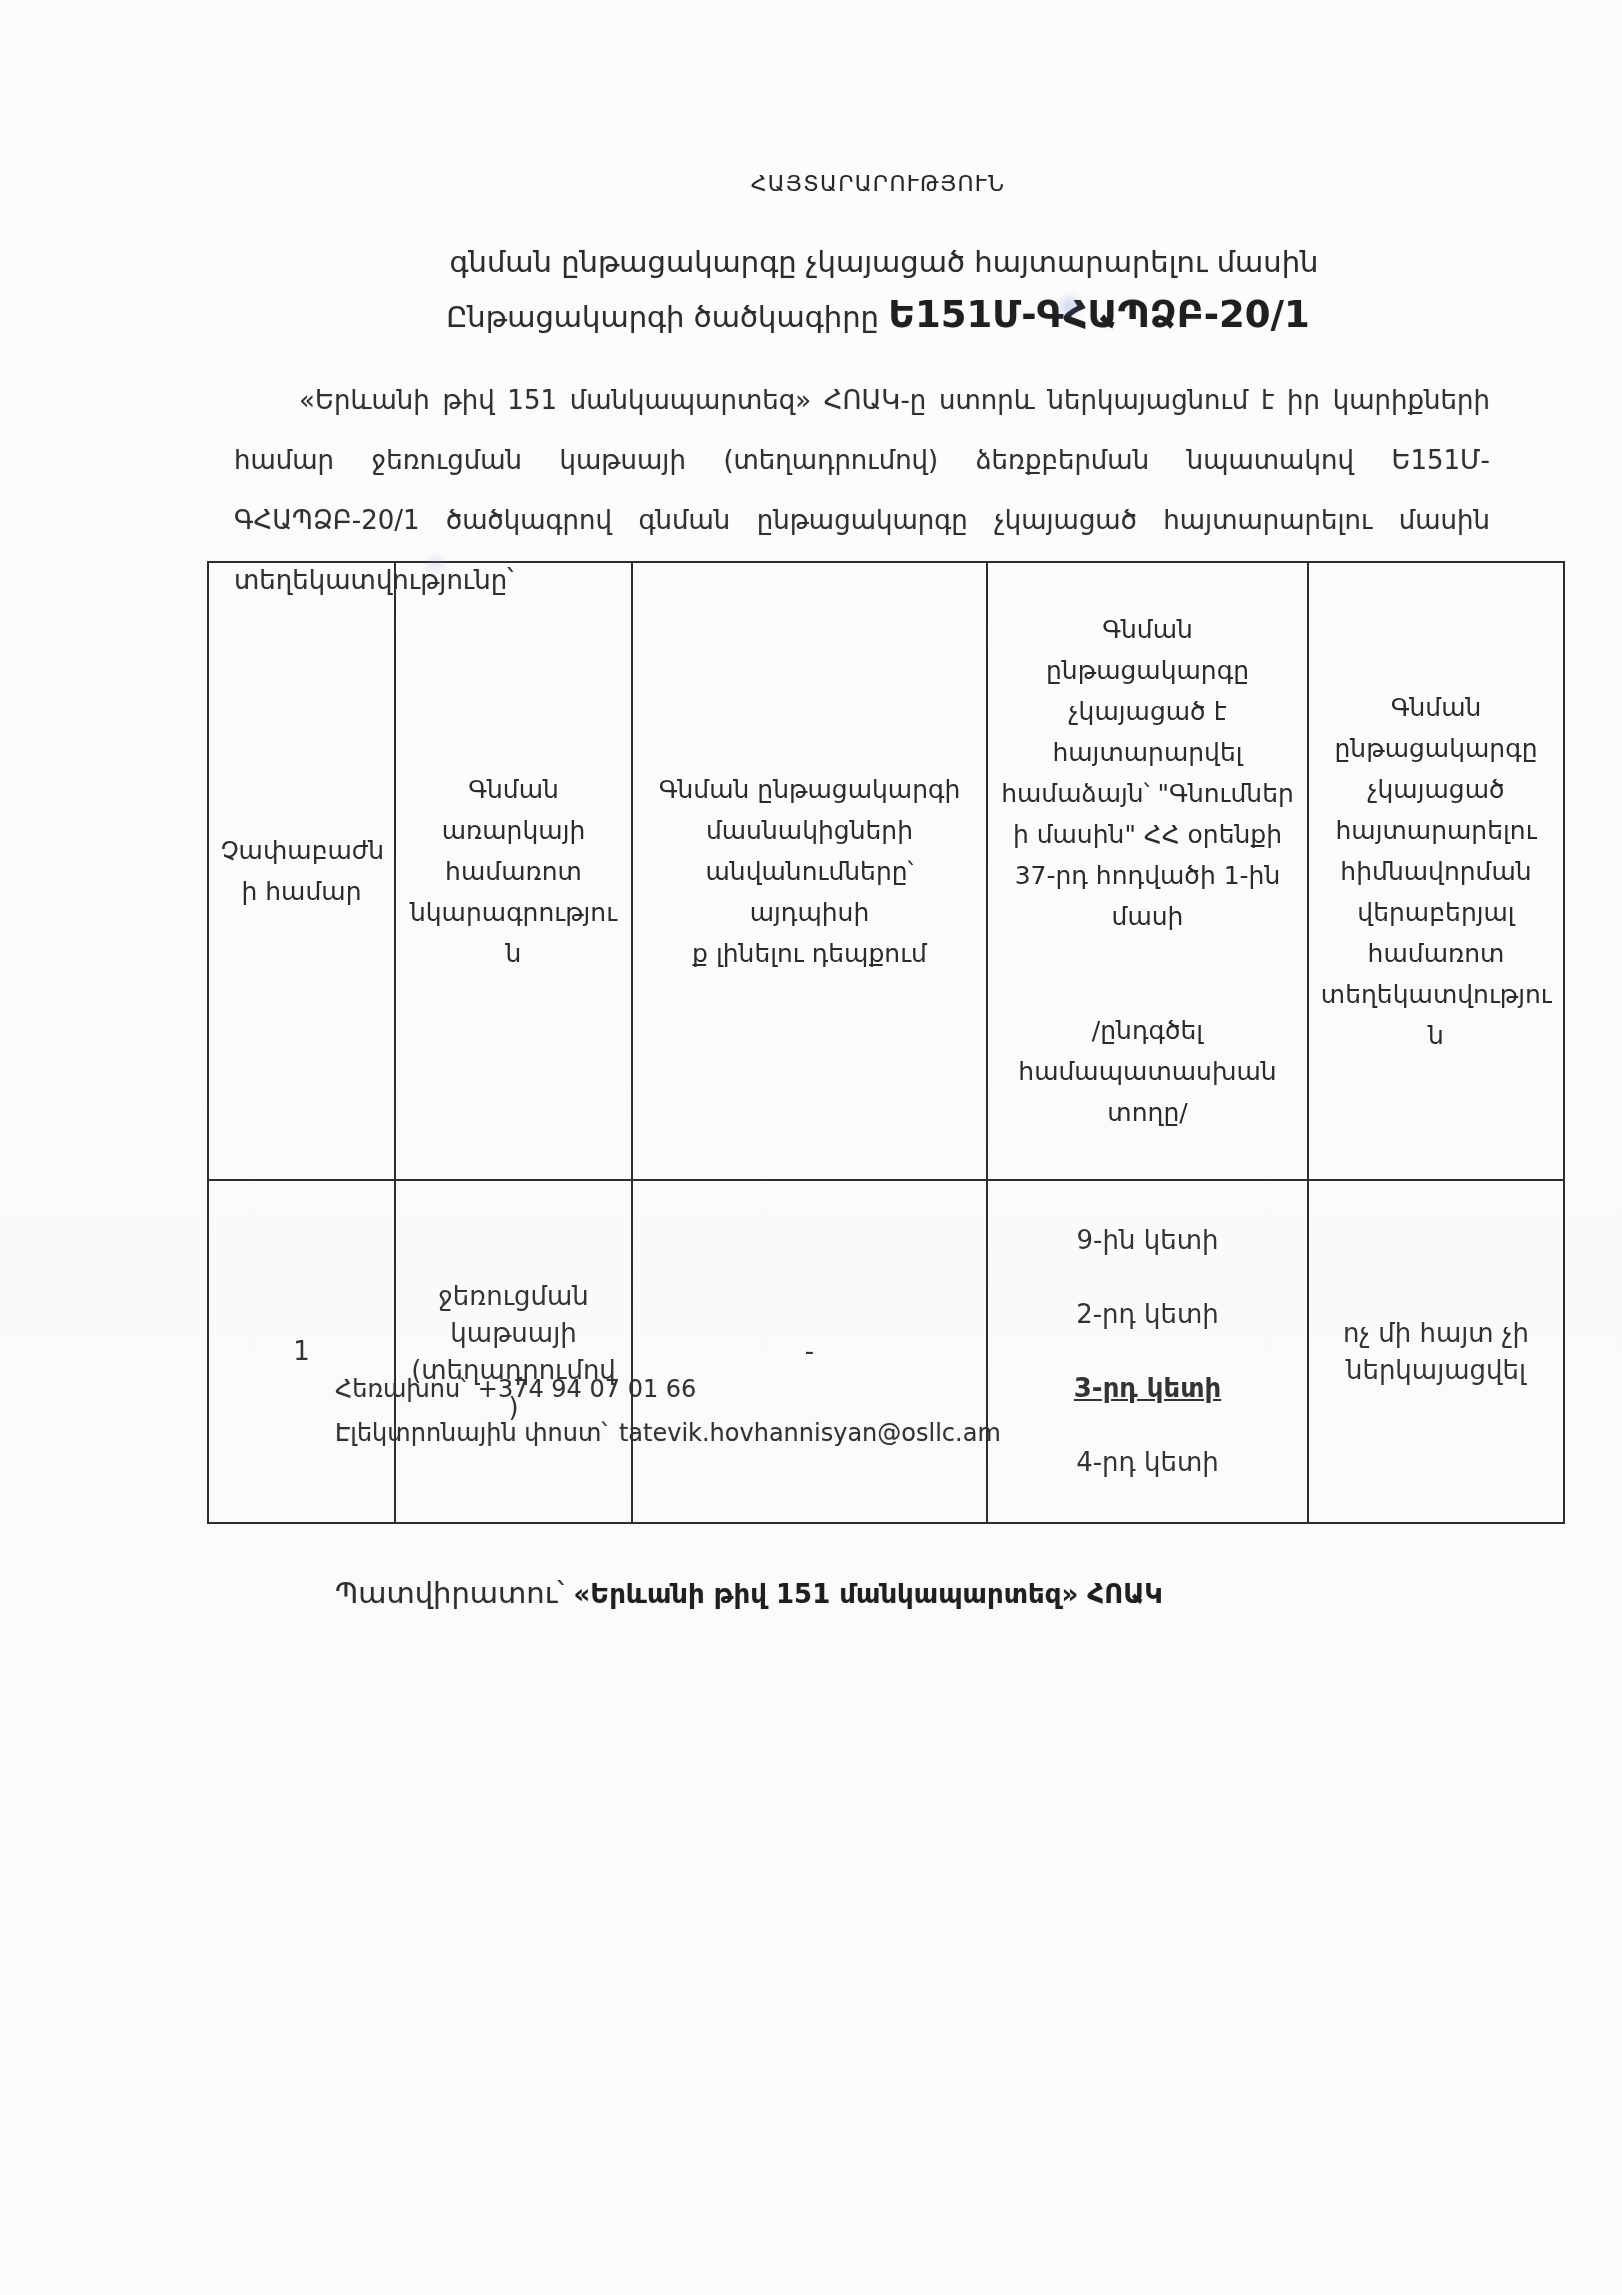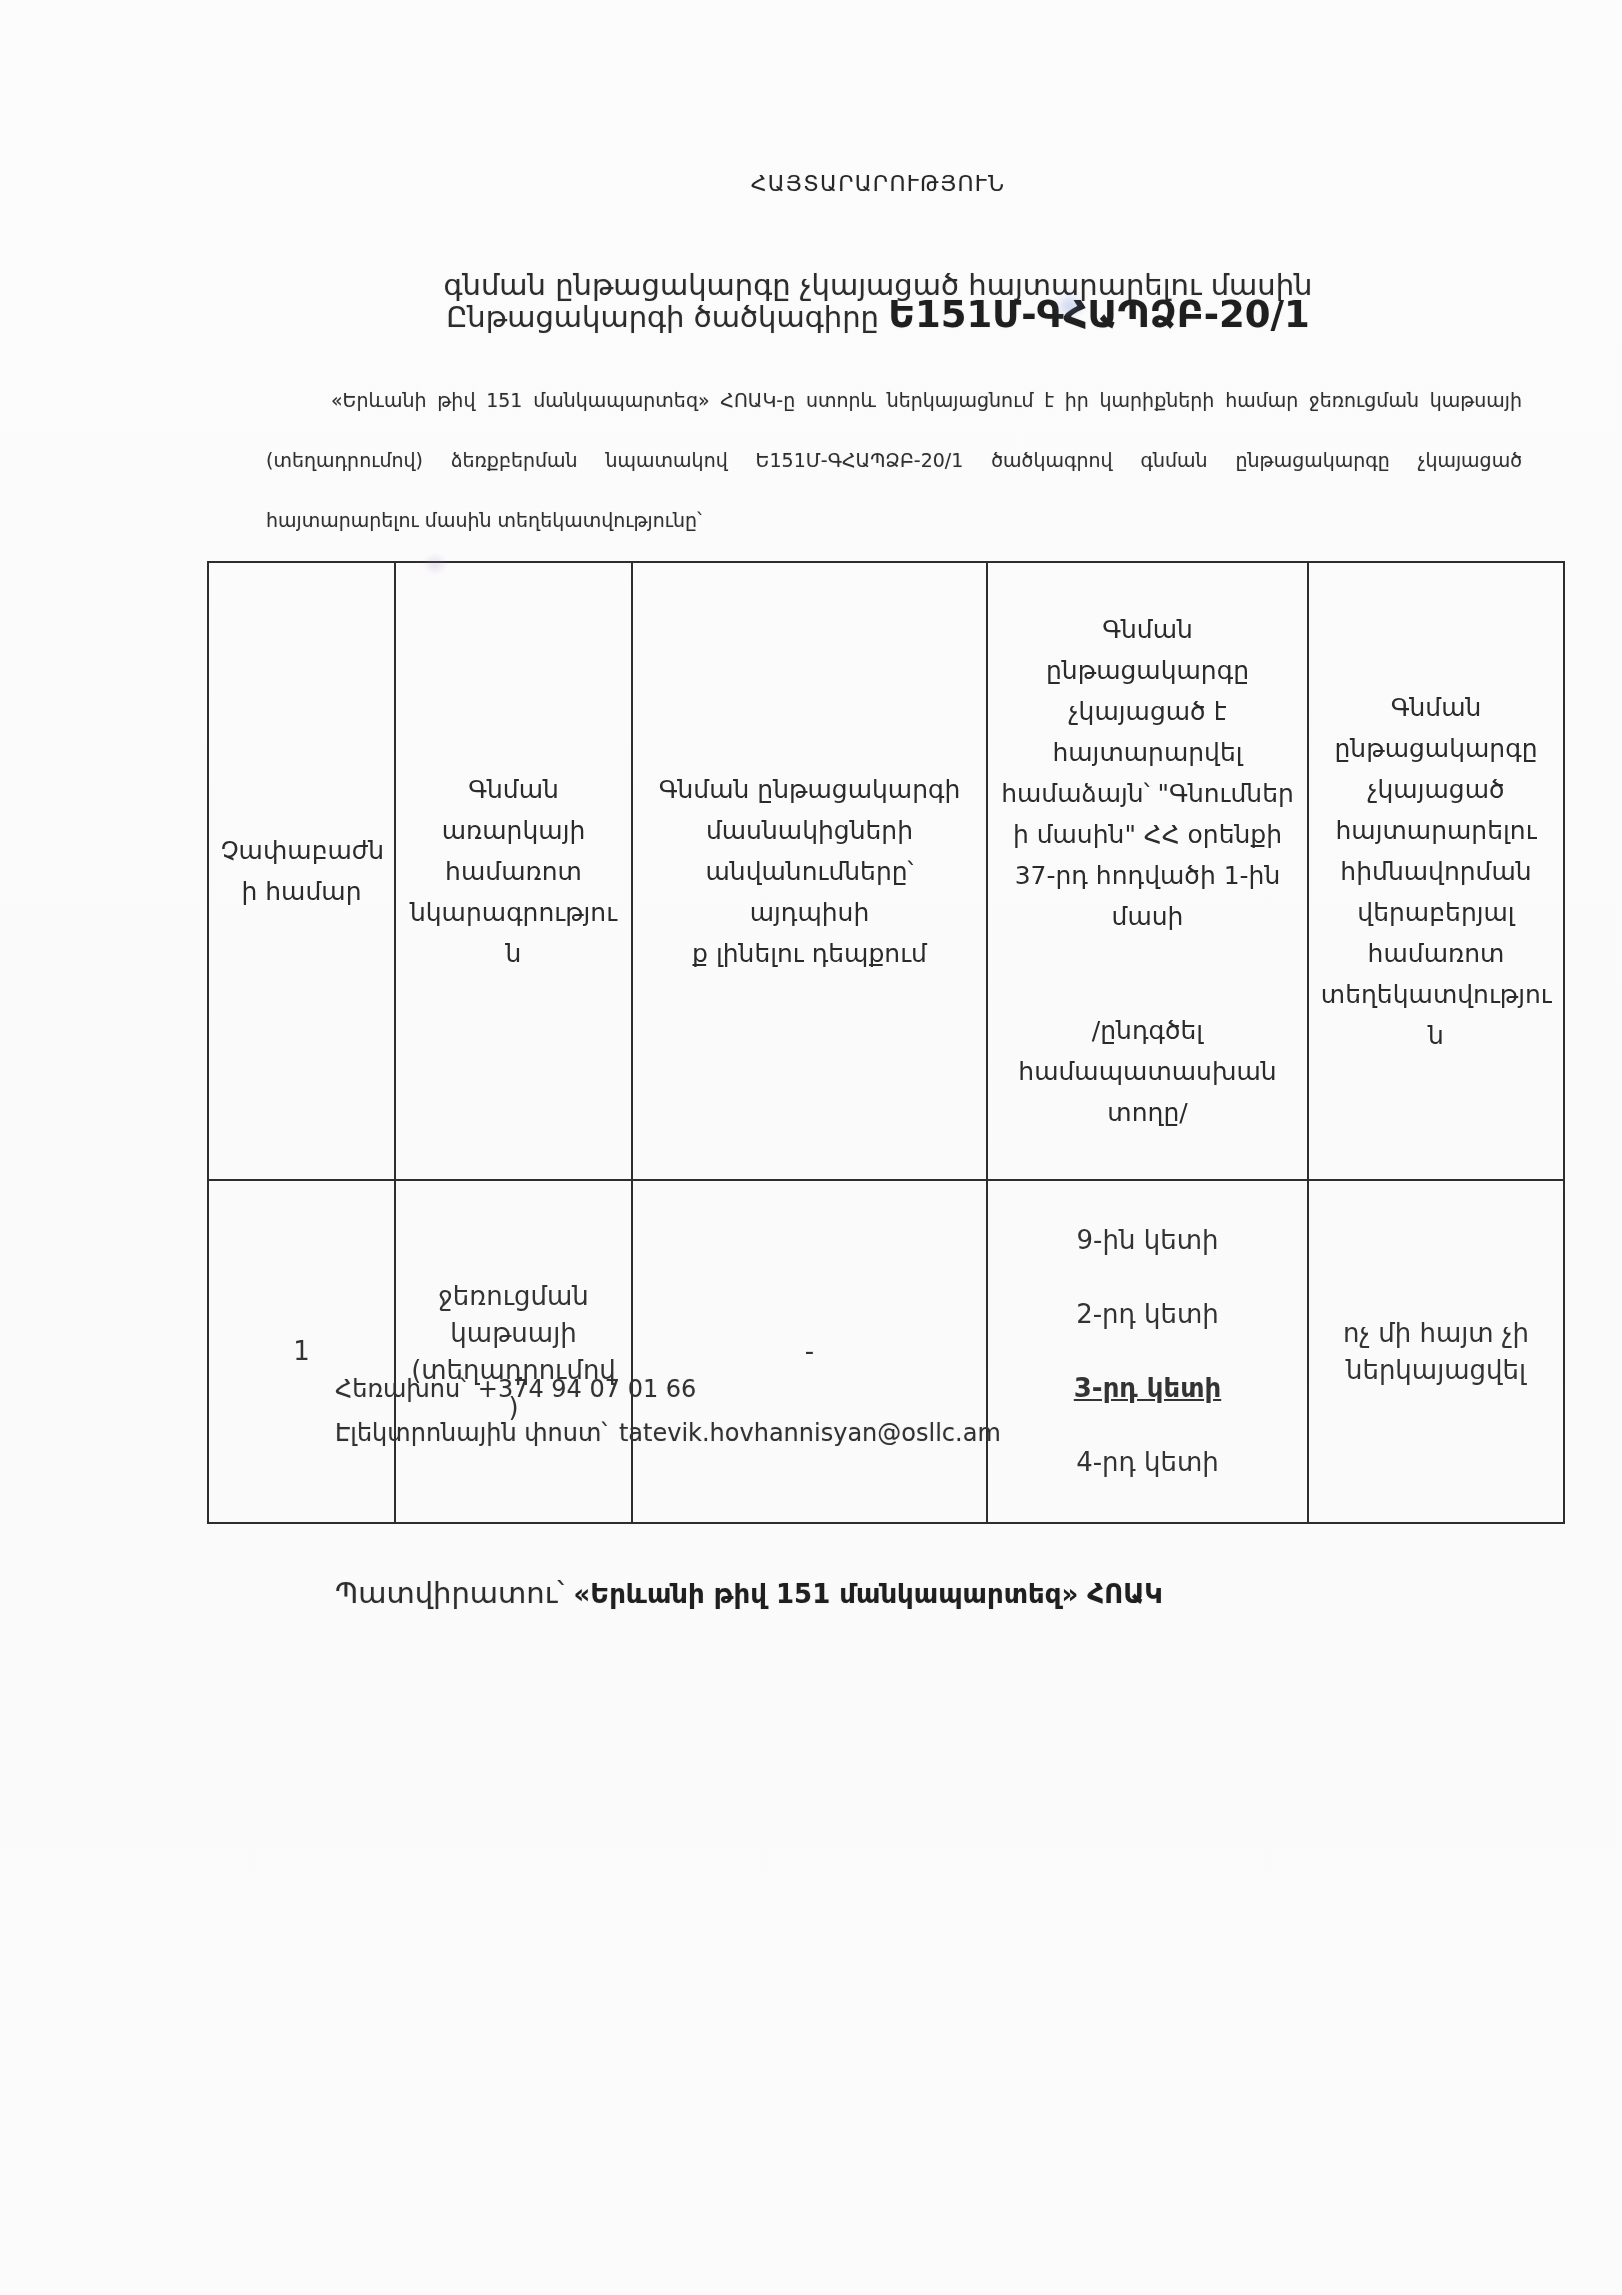--- a/index.html
+++ b/index.html
@@ -13,32 +13,32 @@
     font-family: "DejaVu Sans", sans-serif;
     color: #2a2a2a;
   }
   .ink { text-shadow: 0 0 1.3px rgba(70,70,70,0.22); }
 
   .h1 {
     position: absolute; left: 250px; top: 171px; width: 1256px;
     text-align: center; font-size: 22px; letter-spacing: 1.3px; color: #262626;
   }
   .h2 {
-    position: absolute; left: 250px; top: 245px; width: 1256px;
-    text-align: center; font-size: 29px; color: #2c2c2c; margin-top: 23px;
+    position: absolute; left: 256px; top: 245px; width: 1256px;
+    text-align: center; font-size: 29px; color: #2c2c2c;
   }
   .h3 {
     position: absolute; left: 250px; top: 293px; width: 1256px;
     text-align: center; font-size: 29px; color: #2c2c2c;
   }
   .h3 .code { font-size: 37px; font-weight: bold; color: #1f1f1f; }
 
   .para {
-    position: absolute; left: 266px; width: 1256px;
-    font-size: 19px; text-align: justify; text-align-last: left;
+    position: absolute; left: 234px; width: 1256px;
+    font-size: 26px; text-align: justify; text-align-last: left;
     color: #303030;
   }
   .para.intro { top: 370px; line-height: 60px; text-indent: 65px; }
   .para.outro { top: 1230px; line-height: 50px; text-indent: 65px; }
 
   table.doc-table {
     position: absolute; left: 207px; top: 561px; width: 1356px;
     border-collapse: collapse; table-layout: fixed;
   }
   table.doc-table th, table.doc-table td {

